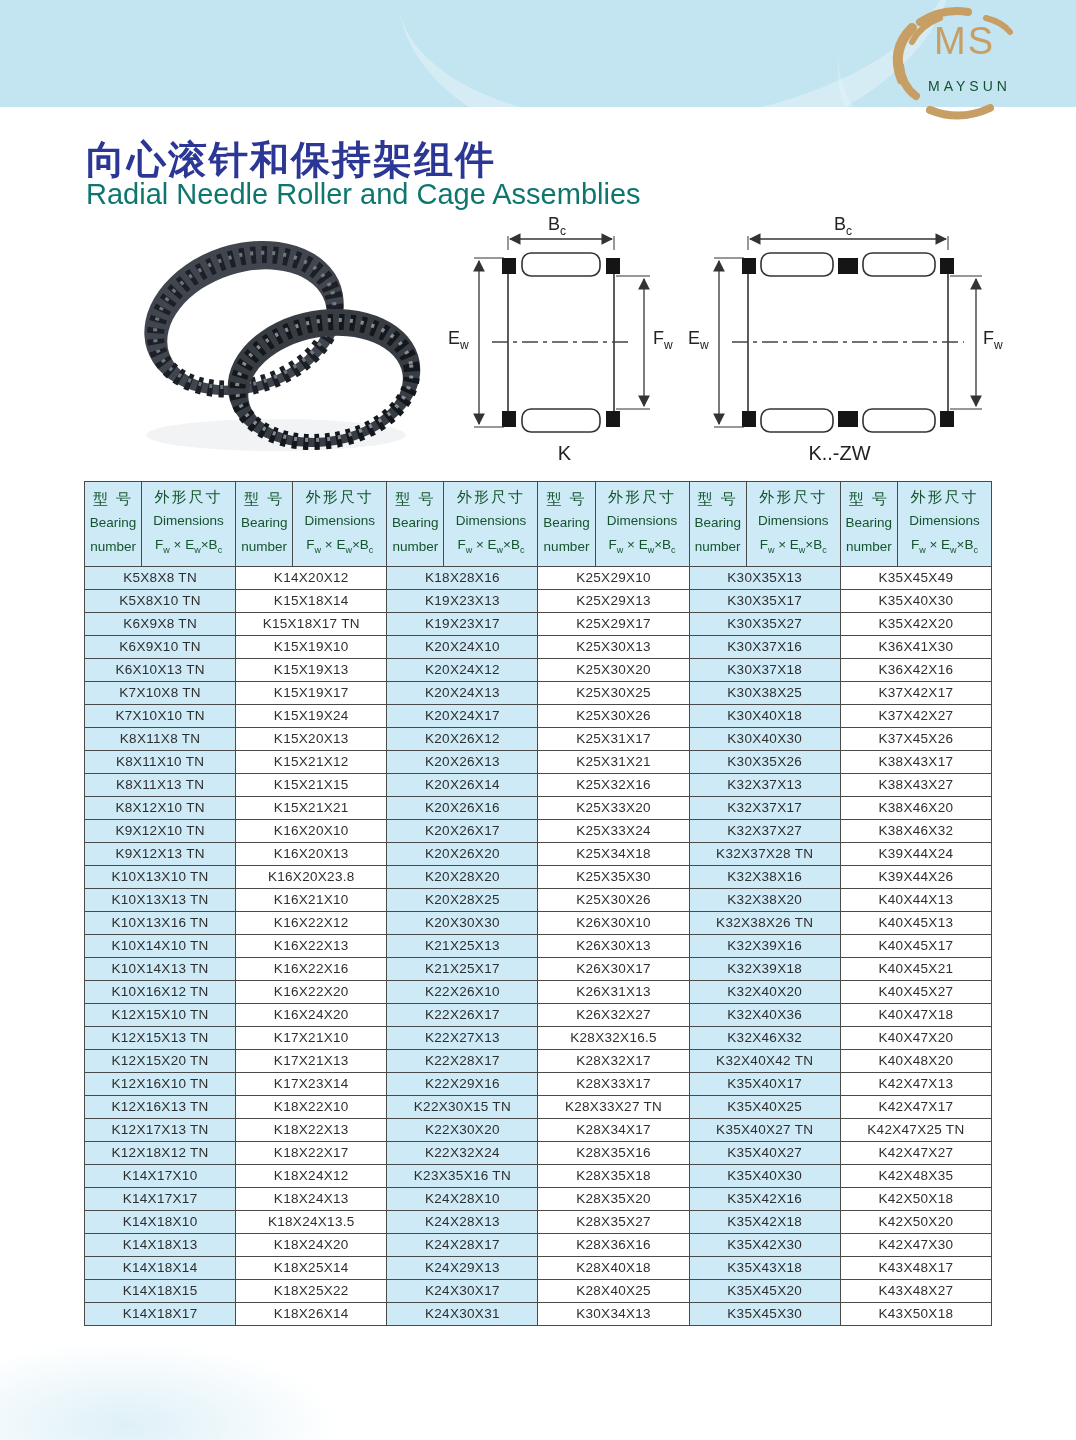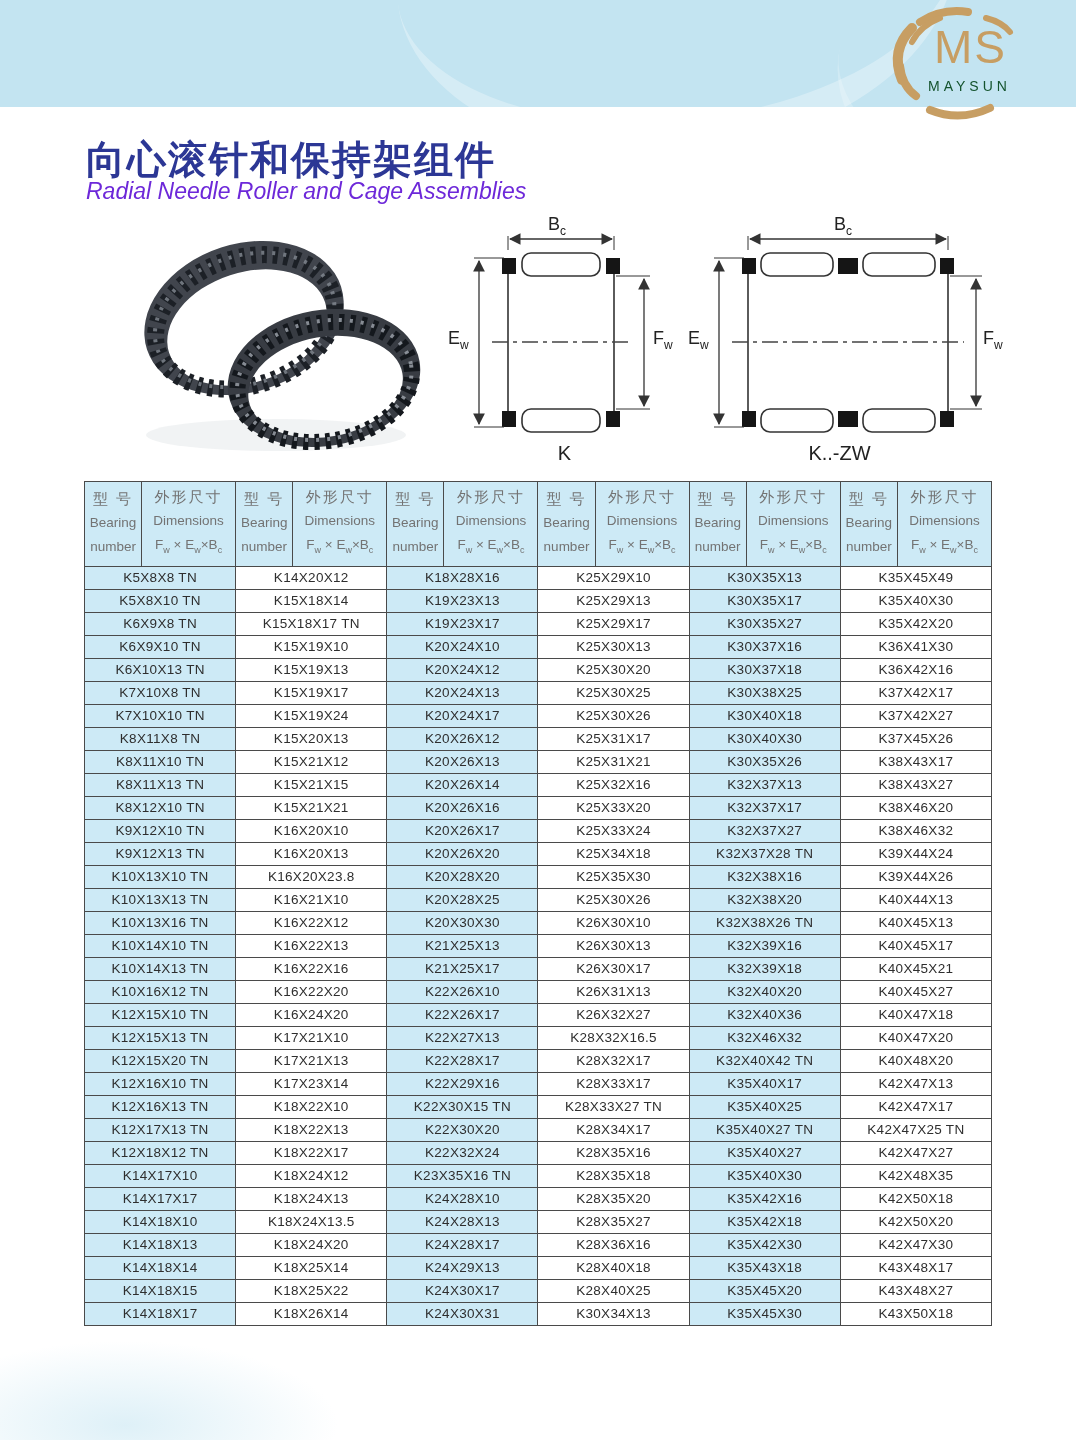--- a/index.html
+++ b/index.html
@@ -7,44 +7,44 @@
         font-family:"Liberation Sans",sans-serif;}
 
   
   .top-band{position:absolute;left:0;top:0;width:1076px;height:107px;background:#c3e4f1;}
   .band-curve{position:absolute;top:-210px;right:120px;width:560px;height:330px;border-radius:50%;
               border-bottom:34px solid rgba(255,255,255,0.30);transform:rotate(-6deg);}
   .band-curve2{position:absolute;top:-40px;right:-60px;width:300px;height:220px;border-radius:50%;
               border-bottom:22px solid rgba(255,255,255,0.22);transform:rotate(14deg);}
   .logo{position:absolute;top:2px;right:28px;width:180px;height:122px;}
   .logo svg{position:absolute;left:0;top:0;}
-  .logo-ms{position:absolute;left:66px;top:18px;font-size:46px;letter-spacing:2px;color:#c79e63;}
+  .logo-ms{position:absolute;left:66px;top:18px;font-size:38px;letter-spacing:2px;color:#c79e63;}
   .logo-maysun{position:absolute;left:60px;top:76px;font-size:14px;letter-spacing:4px;color:#14532d;}
 
   
   .title-cn{position:absolute;left:86px;top:133px;font-size:39px;font-weight:bold;color:#2c3795;
             font-family:"Liberation Sans",sans-serif;letter-spacing:2px;}
-  .title-en{position:absolute;left:86px;top:178px;font-size:23px;color:#6d28d9;font-style:italic;}
+  .title-en{position:absolute;left:86px;top:178px;font-size:29px;color:#0f766e;}
 
   
   .photo{position:absolute;left:126px;top:230px;width:312px;height:236px;background:#ffffff;}
 
   
   .diagram{position:absolute;}
   .diag-k{left:446px;top:218px;width:237px;height:252px;}
   .diag-zw{left:686px;top:218px;width:307px;height:252px;}
   .dim-label{position:absolute;font-size:18px;color:#222;}
   .dim-label sub{font-size:12px;}
   .diag-caption{position:absolute;left:0;right:0;top:224px;text-align:center;font-size:20px;color:#222;}
 
   
   table.data-table{position:absolute;left:84px;top:481px;width:908px;border-collapse:collapse;
                    table-layout:fixed;}
   .data-table th,.data-table td{border:1px solid #4a4a4a;}
-  .data-table thead th{background:#cdeaf6;font-weight:normal;color:#737373;padding:3px 0 4px 0;
+  .data-table thead th{background:#cdeaf6;font-weight:normal;color:#14532d;padding:3px 0 4px 0;
                        vertical-align:middle;}
   .data-table thead .cn{font-size:15px;letter-spacing:2px;line-height:24px;}
   .data-table thead .en{font-size:13.5px;line-height:24px;}
   .data-table thead sub{font-size:9px;}
   .data-table td{height:22px;text-align:center;font-size:13.5px;color:#2e2e2e;padding:0;
                  letter-spacing:0.3px;white-space:nowrap;}
   td.cell-blue{background:#cdeaf6;}
   td.cell-white{background:#ffffff;}
   col.c-type{width:57px;} col.c-dim{width:94px;}
 

